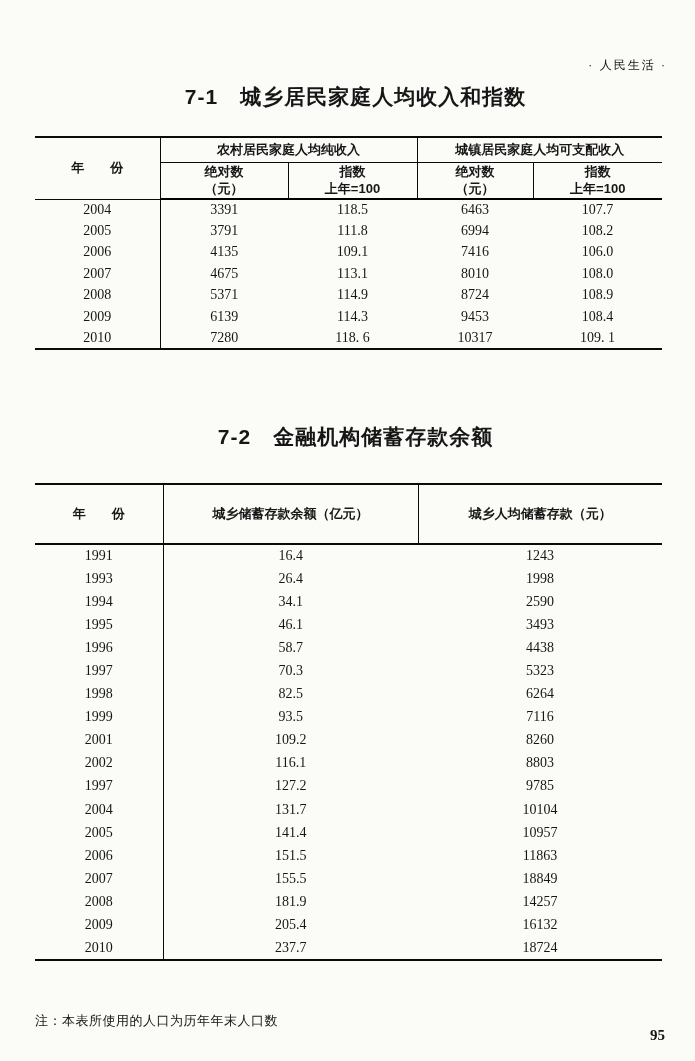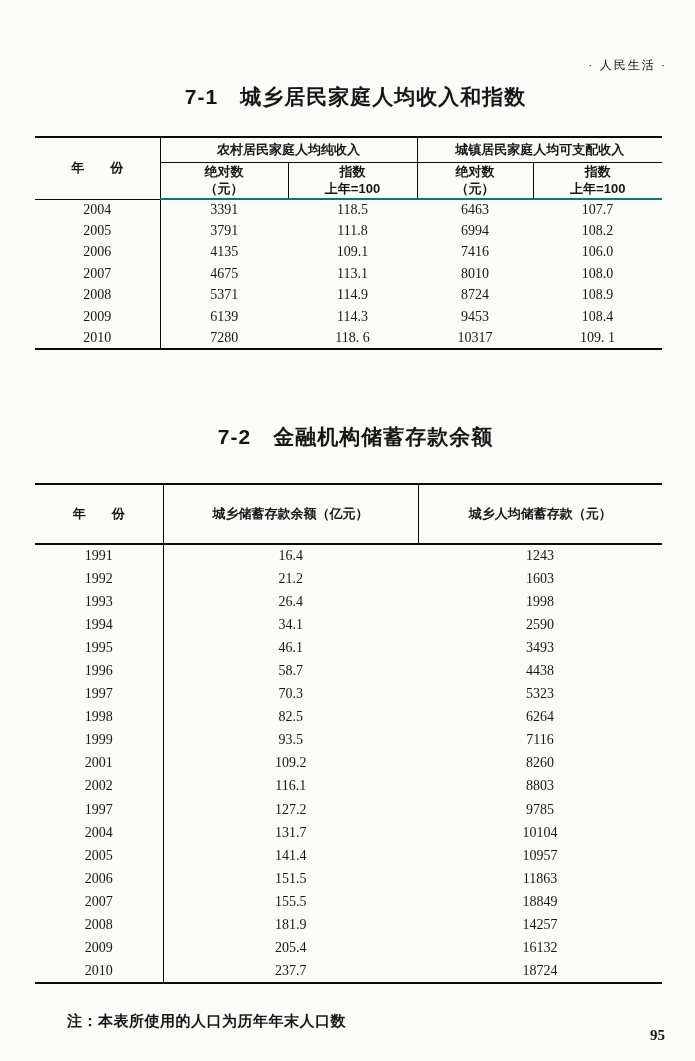--- a/index.html
+++ b/index.html
@@ -28,37 +28,37 @@
   }
   th, td { text-align:center; vertical-align:middle; padding:0; }
   th { font-weight:bold; font-family:"Liberation Sans", sans-serif; font-size:13px; line-height:1.35; }
   td { font-family:"Liberation Serif", serif; font-size:14px; }
 
   
   #table1 { top:136px; border-top:2.5px solid #0a0a0a; border-bottom:2px solid #0a0a0a; }
   #table1 tr.h1 th { height:25px; border-bottom:1px solid #0a0a0a; }
   #table1 th.year-head { border-right:1.5px solid #0a0a0a; border-bottom:2px solid #0a0a0a; }
   #table1 tr.h1 th.rural-group { border-right:1.5px solid #0a0a0a; }
-  #table1 tr.h2 th { height:37px; border-bottom:2px solid #0f766e; }
+  #table1 tr.h2 th { height:37px; border-bottom:2px solid #000000; }
   #table1 tr.h2 th.divider-thin { border-right:1px solid #0a0a0a; }
   #table1 tr.h2 th.divider-mid { border-right:1.5px solid #0a0a0a; }
   #table1 tbody td { height:21.4px; }
   #table1 tbody td.year-cell { border-right:1.5px solid #0a0a0a; }
 
   
   #table2 { top:483px; border-top:2.5px solid #0a0a0a; border-bottom:2px solid #0a0a0a; }
   #table2 thead th { height:60px; border-bottom:2px solid #0a0a0a; }
   #table2 th.year-head { border-right:1.5px solid #0a0a0a; }
   #table2 th.balance-head { border-right:1.5px solid #0a0a0a;text-align:center; }
   #table2 tbody td { height:23.1px; }
   #table2 tbody td.year-cell { border-right:1.5px solid #0a0a0a; }
 
   .note {
     position:absolute; left:35px; top:1012px;
-    font-size:15px; font-weight:bold; letter-spacing:0.5px;margin-left:32px;
+    font-size:13px; font-weight:normal; letter-spacing:0.5px;
   }
   .page-number {
     position:absolute; right:30px; top:1027px;
     font-family:"Liberation Serif", serif; font-weight:bold; font-size:15px;
   }
 </style>
 </head>
 <body>
 
 <div class="header-right">·  人民生活  ·</div>
@@ -166,25 +166,20 @@
       <th>城乡人均储蓄存款（元）</th>
     </tr>
   </thead>
   <tbody>
     <tr>
         <td class="year-cell">1991</td>
         <td>16.4</td>
         <td>1243</td>
       </tr>
       <tr>
-        <td class="year-cell">1992</td>
-        <td>21.2</td>
-        <td>1603</td>
-      </tr>
-      <tr>
         <td class="year-cell">1993</td>
         <td>26.4</td>
         <td>1998</td>
       </tr>
       <tr>
         <td class="year-cell">1994</td>
         <td>34.1</td>
         <td>2590</td>
       </tr>
       <tr>

